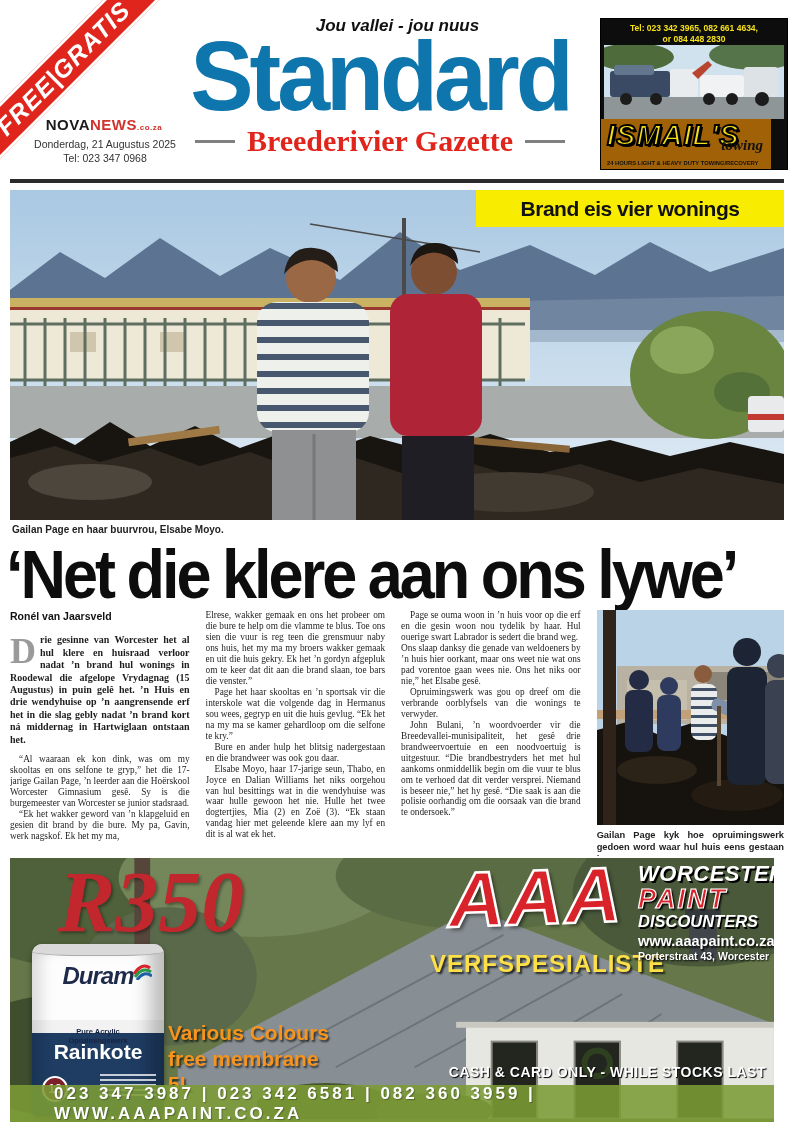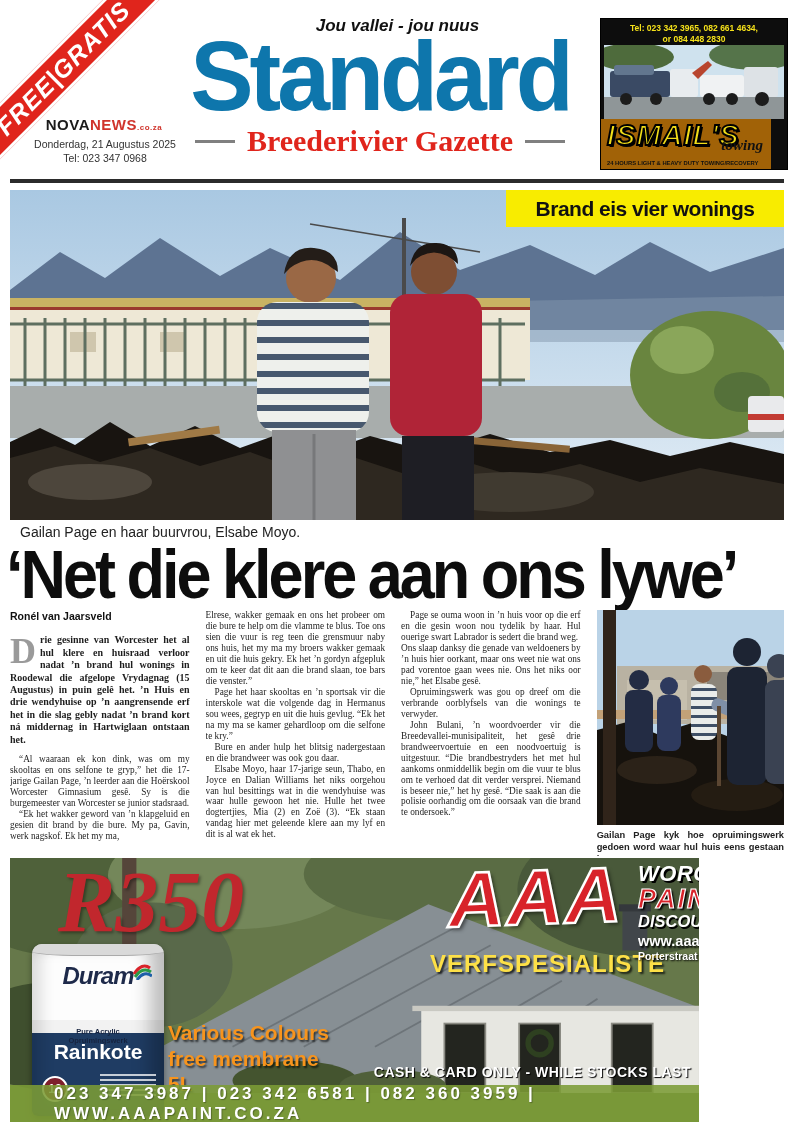--- a/index.html
+++ b/index.html
@@ -33,45 +33,45 @@
   .tow-brand { position:absolute; left:6px; top:0px; font-size:29px; font-weight:900; font-style:italic; letter-spacing:1px;
                color:#f2de19; -webkit-text-stroke:2px #000; text-shadow:2px 2px 0 #000; }
   .tow-script { position:absolute; right:8px; top:18px; font-family:"Liberation Serif",serif; font-style:italic; font-weight:bold; font-size:15px; color:#111; }
   .tow-small { position:absolute; left:6px; bottom:3px; font-size:5.8px; font-weight:900; color:#111; }
 
   #header-rule { position:absolute; top:179px; left:10px; width:774px; height:4px; background:#2b2b2b; }
 
   
   #main-photo { position:absolute; top:190px; left:10px; width:774px; height:330px; overflow:hidden; background:#cfe0ee; }
   #main-photo svg { position:absolute; inset:0; }
-  .photo-banner { position:absolute; top:0; right:0; width:278px; height:37px; background:#f8ec00;
+  .photo-banner { position:absolute; top:0; right:0; width:308px; height:37px; background:#f8ec00;
                   display:flex; align-items:center; justify-content:center;
                   font-size:21px; font-weight:900; color:#111; letter-spacing:-0.5px; }
-  #main-caption { position:absolute; top:524px; left:20px; font-size:14px; font-weight:normal; color:#222; }
+  #main-caption { position:absolute; top:524px; left:12px; font-size:10px; font-weight:bold; color:#222; }
 
   
   #headline { position:absolute; top:534px; left:6px; width:784px; height:74px; overflow:hidden;
               font-size:63px; font-weight:900; letter-spacing:-3px; word-spacing:-1px; color:#0d0d0d;
               white-space:nowrap; transform:scaleY(1.1); transform-origin:top left; }
 
   
   #article { position:absolute; top:610px; left:10px; width:774px; height:246px; display:flex; gap:16px; }
   .col { width:184px; height:246px; overflow:hidden; font-family:"Liberation Serif",serif; font-size:9.3px;
          line-height:1.18; color:#1d1d1d; text-align:justify; }
   .byline { font-family:"Liberation Sans",sans-serif; font-size:10.5px; font-weight:bold; color:#111; margin-bottom:12px; }
   .lead { font-weight:bold; font-size:10px; line-height:1.24; margin-bottom:8px; }
   .dropcap { float:left; font-size:36px; line-height:.78; padding:3px 4px 0 0; color:#9a9a9a; font-weight:bold; }
   .bp { margin:0; }
   .bp.ind { text-indent:9px; }
   .sidecol { width:192px; }
   .side-photo { width:192px; height:215px; overflow:hidden; background:#bcd4e6; position:relative; }
   .side-caption { margin-top:4px; font-family:"Liberation Sans",sans-serif; font-size:9.3px; font-weight:bold; line-height:1.3; color:#222; }
 
   
-  #paint-ad { position:absolute; top:858px; left:10px; width:689px; height:264px; overflow:hidden; background:#66784a; }
+  #paint-ad { position:absolute; top:858px; left:10px; width:764px; height:264px; overflow:hidden; background:#66784a; }
   #paint-ad svg.scene { position:absolute; inset:0; }
   .price { position:absolute; left:48px; top:-6px; font-family:"Liberation Serif",serif; font-style:italic; font-weight:bold;
            font-size:86px; color:#c1272d; text-shadow:2px 2px 3px rgba(0,0,0,.35); }
   .can { position:absolute; left:22px; top:86px; width:132px; height:172px; border-radius:10px 10px 6px 6px;
          background:linear-gradient(#fdfdfd 0 44%, #f2f2f2 44% 52%, #1f3c63 52% 100%);
          box-shadow:inset -14px 0 18px rgba(0,0,0,.25), inset 10px 0 14px rgba(0,0,0,.12), 0 3px 6px rgba(0,0,0,.4);
          overflow:hidden; }
   .can-lid { position:absolute; left:0; top:0; width:100%; height:12px; background:#d9d9d9; border-radius:10px 10px 50% 50%; border-bottom:1px solid #aaa; }
   .can-brand { position:absolute; top:18px; width:100%; text-align:center; font-size:24px; font-weight:900; font-style:italic; color:#1e2a4a; letter-spacing:-1px; }
   .can-swoosh { position:absolute; top:16px; right:12px; width:20px; height:20px; }

